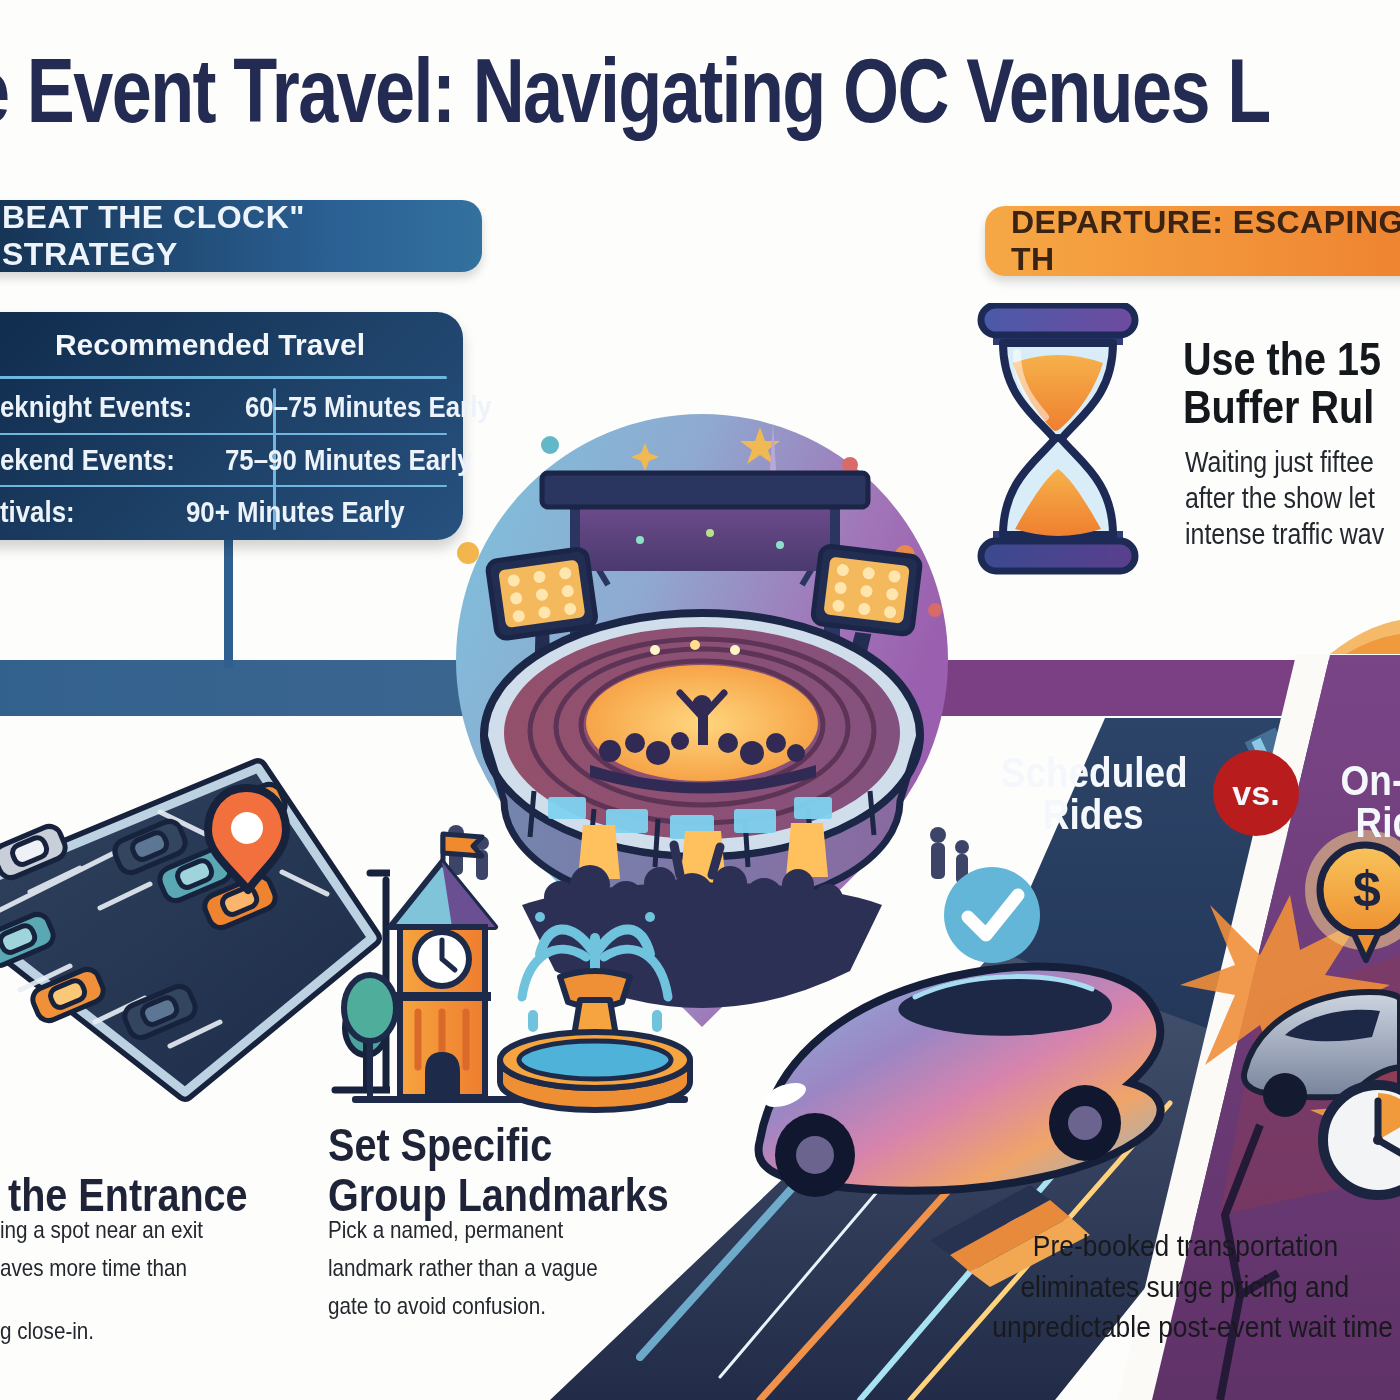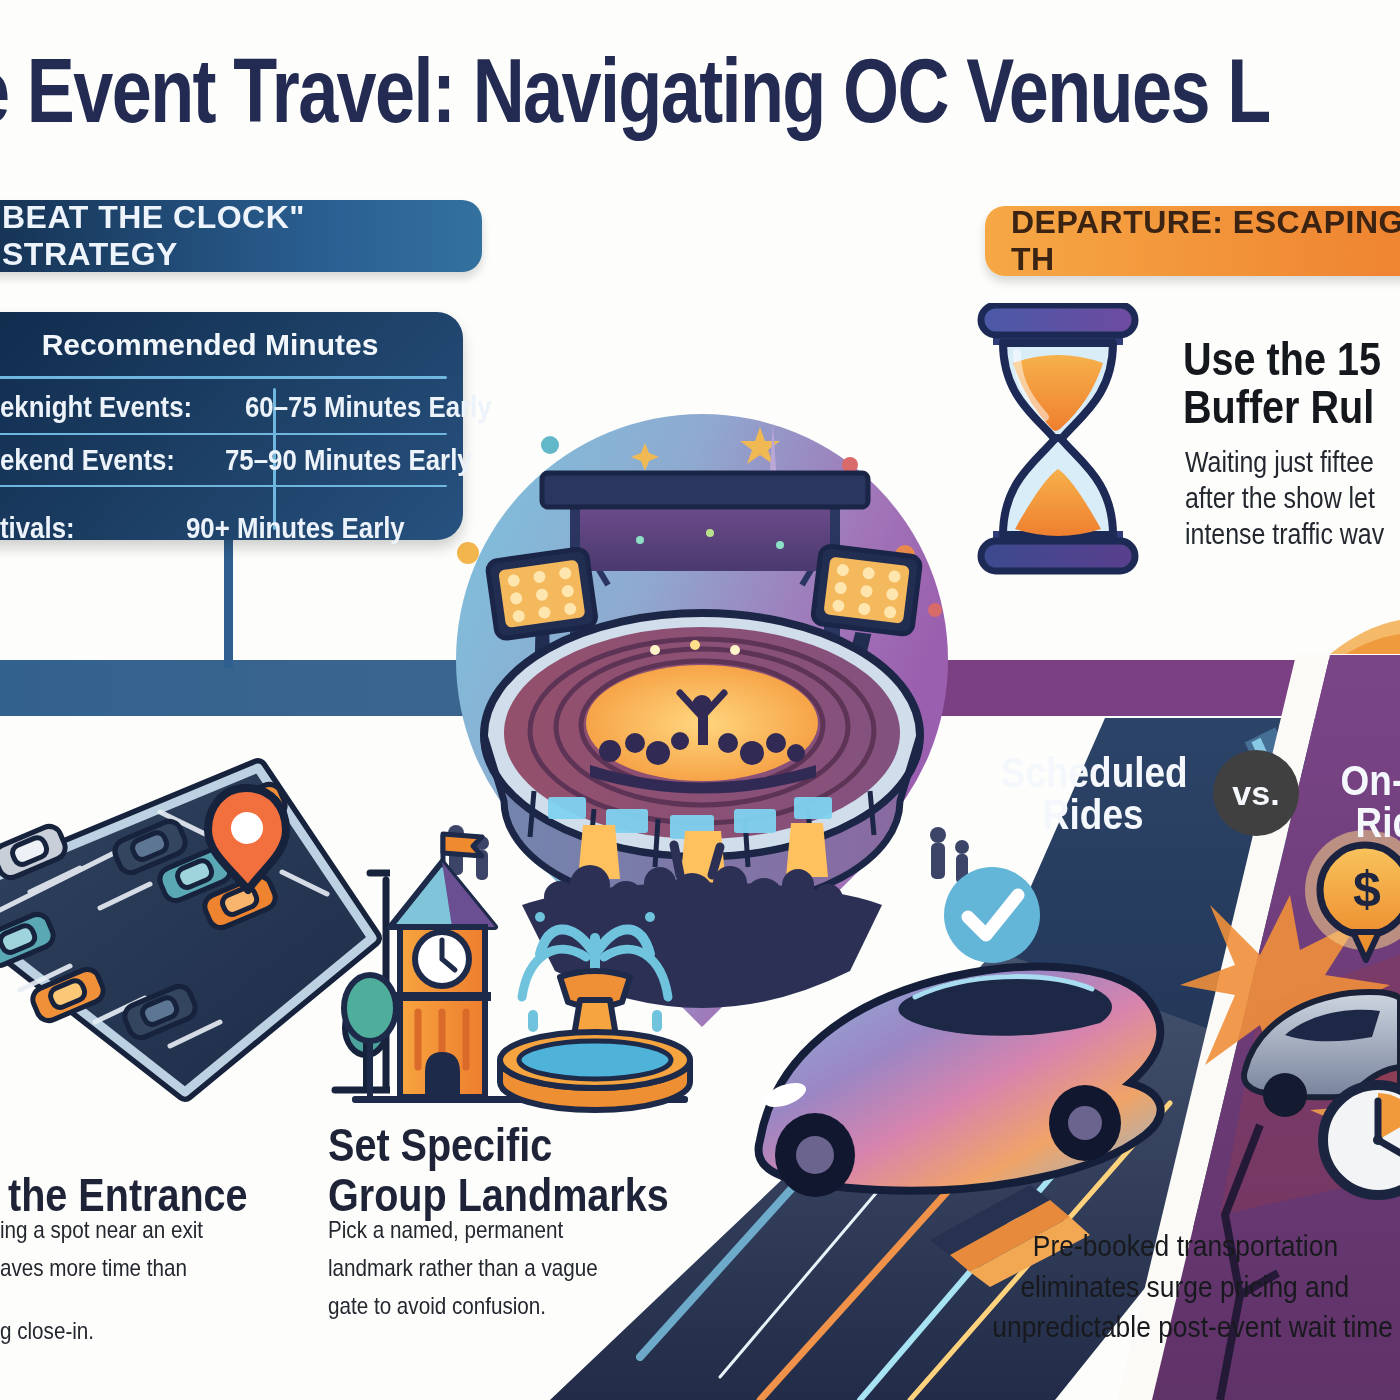--- a/index.html
+++ b/index.html
@@ -35,21 +35,21 @@
 
   .vline{left:224px;top:538px;width:9px;height:130px;background:#2f5f8e;z-index:1;}
   .band{left:0;top:660px;width:1400px;height:56px;z-index:1;
         background:linear-gradient(90deg,#33618e 0%,#3c6690 38%,#7b4084 62%,#7b4084 100%);}
 
   .h-big{font-size:46px;font-weight:bold;color:#1e2338;line-height:1;z-index:5;}
   .h-big.blk{color:#14181d;}
   .body-txt{font-size:24px;color:#23272e;line-height:1;z-index:5;}
 
   .label-white{font-size:42px;font-weight:bold;color:#f4f7fb;line-height:1;z-index:5;text-align:center;}
-  .vs-badge{left:1213px;top:750px;width:86px;height:86px;border-radius:50%;background:#404040;
+  .vs-badge{left:1213px;top:750px;width:86px;height:86px;border-radius:50%;background:#b91c1c;
         display:flex;align-items:center;justify-content:center;font-size:34px;font-weight:bold;
         color:#f4f7fb;z-index:5;}
   .dollar{left:1338px;top:860px;width:58px;text-align:center;font-size:50px;font-weight:bold;
         color:#1e2540;z-index:5;}
   .prebooked{left:965px;top:1226px;width:440px;text-align:center;z-index:5;}
   .prebooked div{font-size:30px;color:#17191d;line-height:1.35;white-space:nowrap;}
 </style>
 </head>
 <body>
 
@@ -63,34 +63,34 @@
     <path d="M26,58 Q52,42 80,38 L80,58 Z" fill="#ef9a3c"></path>
   </svg>
 
   <div class="abs title">e Event Travel: Navigating OC Venues L</div>
 
   <div class="abs banner-blue">
     <span>BEAT THE CLOCK" STRATEGY</span>
   </div>
 
   <div class="abs buffer-table">
-    <div class="thead">Recommended Minutes</div>
+    <div class="thead">Recommended Travel</div>
     <div class="tline" style="left:8px;right:16px;top:64px;height:3px;"></div>
     <div class="tline" style="left:318px;top:76px;bottom:10px;width:3px;"></div>
     <div class="tline" style="left:8px;right:16px;top:121px;height:2px;"></div>
     <div class="tline" style="left:8px;right:16px;top:173px;height:2px;"></div>
     <div class="trow" style="top:70px;">
       <span class="tlabel"><span class="cx">eknight Events:</span></span>
       <span class="tvalue"><span class="cx">60–75 Minutes Early</span></span>
     </div>
     <div class="trow" style="top:123px;">
       <span class="tlabel"><span class="cx">ekend Events:</span></span>
       <span class="tvalue"><span class="cx">75–90 Minutes Early</span></span>
     </div>
-    <div class="trow" style="top:175px;margin-top:16px;">
+    <div class="trow" style="top:175px;">
       <span class="tlabel"><span class="cx">tivals:</span></span>
       <span class="tvalue"><span class="cx">90+ Minutes Early</span></span>
     </div>
   </div>
 
   <div class="abs banner-orange">
     <span>DEPARTURE: ESCAPING TH</span>
   </div>
 
   <div class="abs" style="left:963px;top:303px;z-index:4;">

